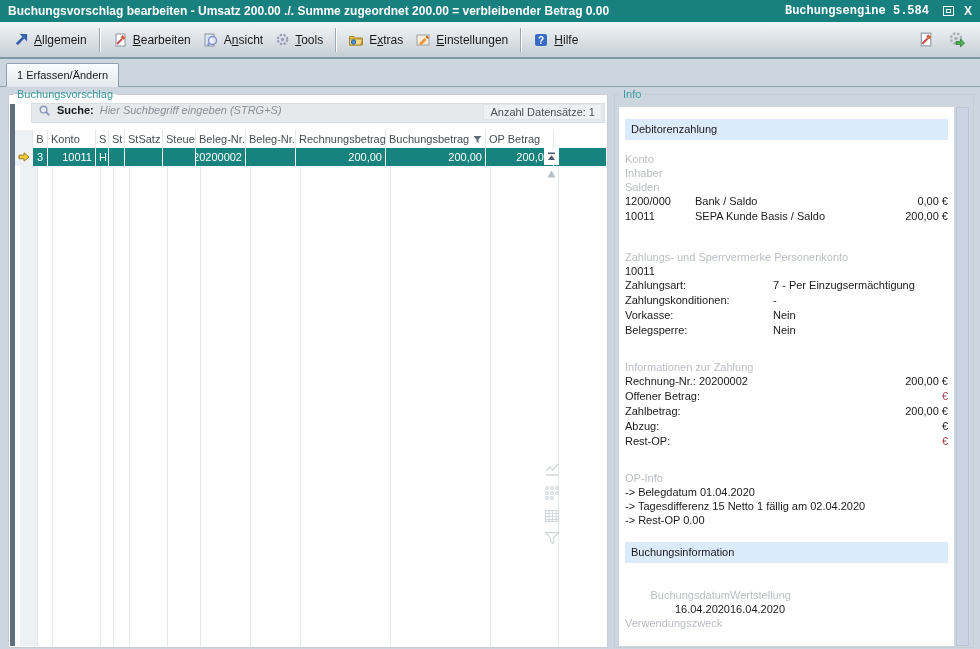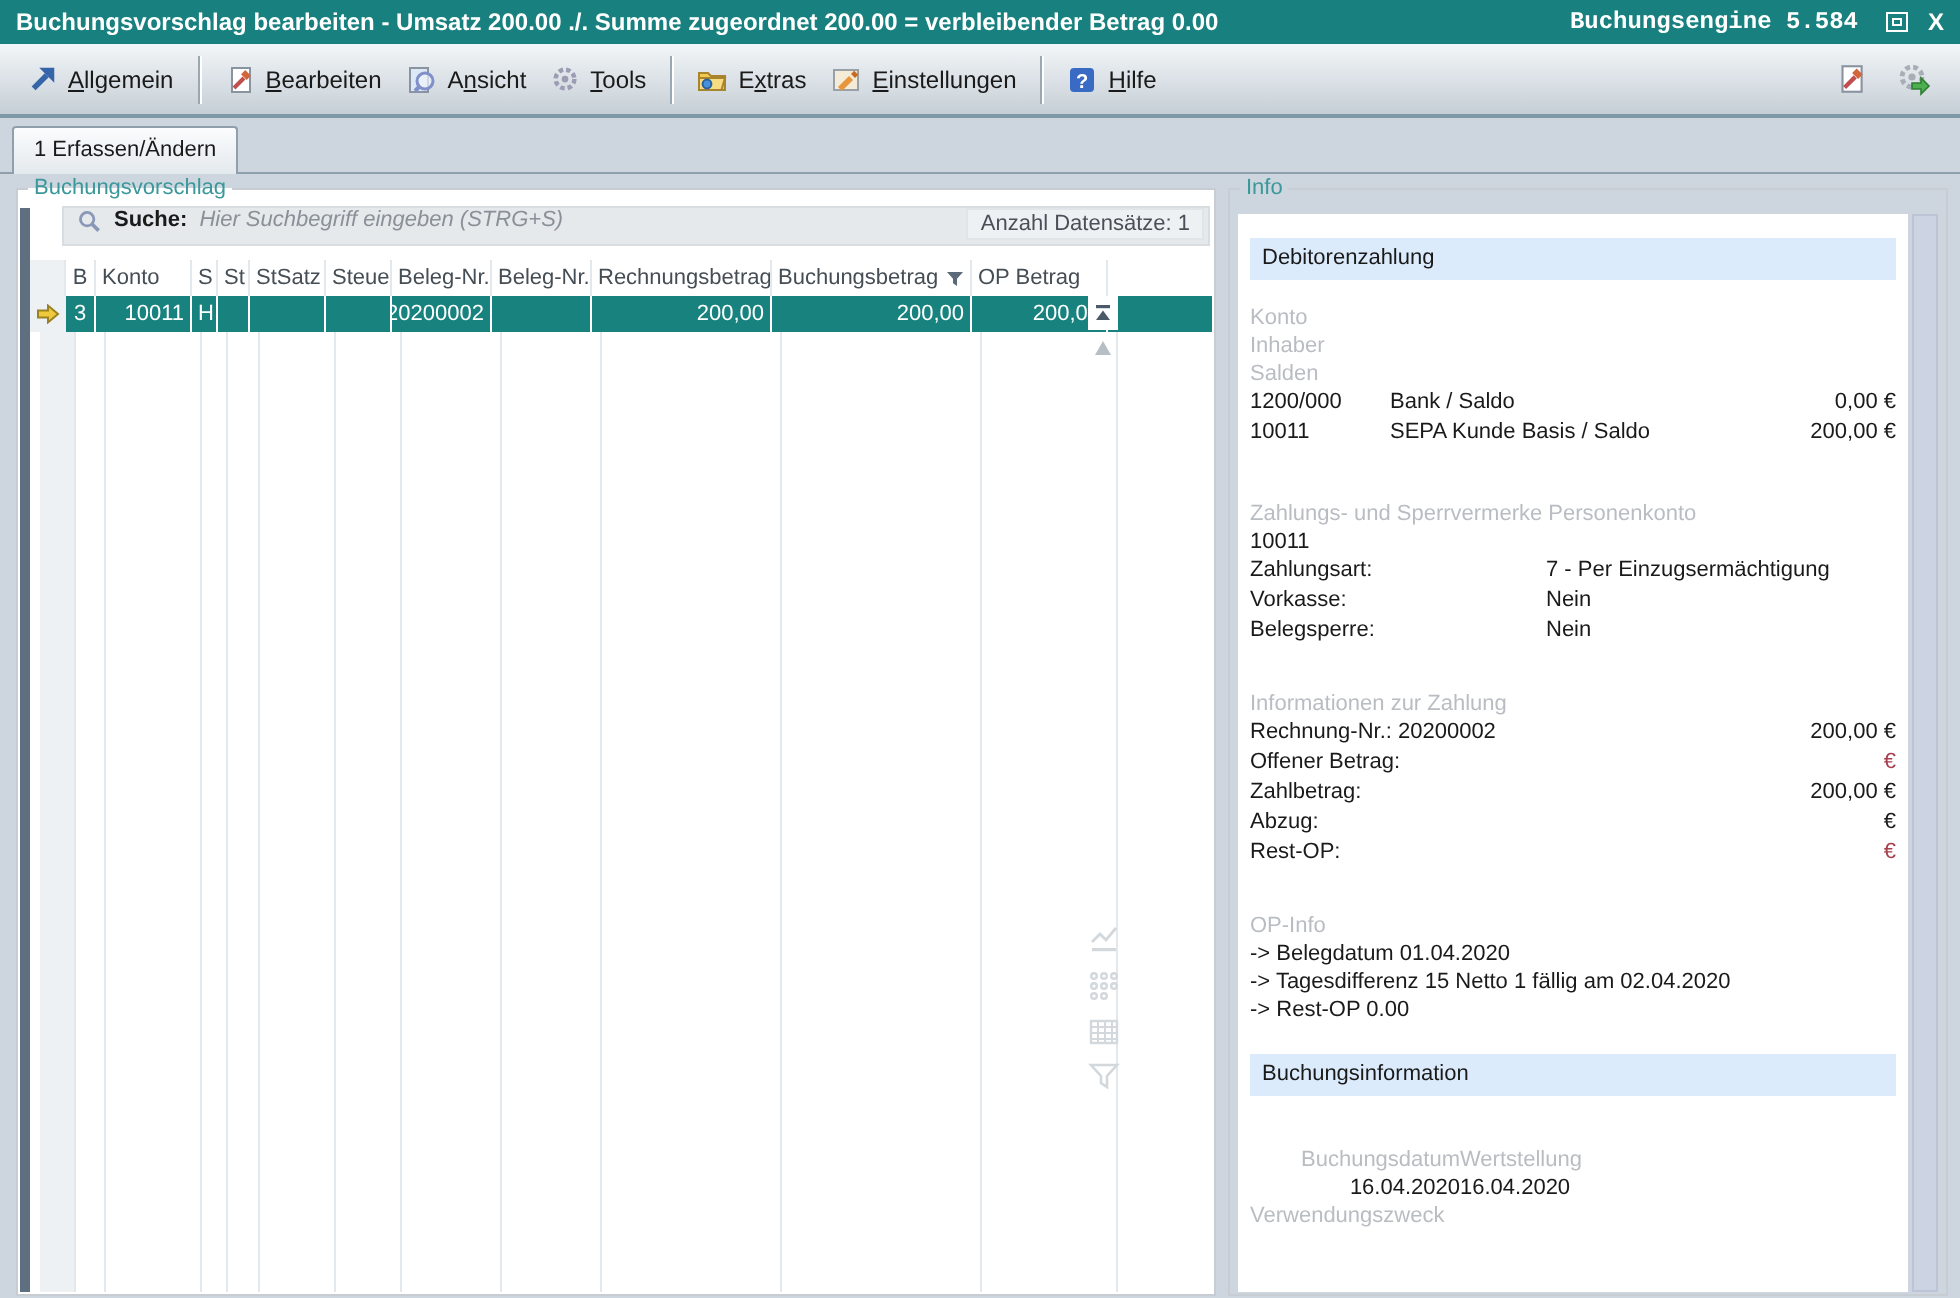--- a/index.html
+++ b/index.html
@@ -358,20 +358,24 @@
       <div class="gap12"></div>
         <div class="gap12"></div>
 
       <div class="glabel">Zahlungs- und Sperrvermerke Personenkonto</div>
       <div class="iline">10011</div>
       <div class="kv">
         <span class="k">Zahlungsart:</span>
         <span class="v">7 - Per Einzugsermächtigung</span>
       </div>
       <div class="kv">
+        <span class="k">Zahlungskonditionen:</span>
+        <span class="v">-</span>
+      </div>
+      <div class="kv">
         <span class="k">Vorkasse:</span>
         <span class="v">Nein</span>
       </div>
       <div class="kv">
         <span class="k">Belegsperre:</span>
         <span class="v">Nein</span>
       </div>
 
       <div class="gap12"></div>
         <div class="gap8"></div>

